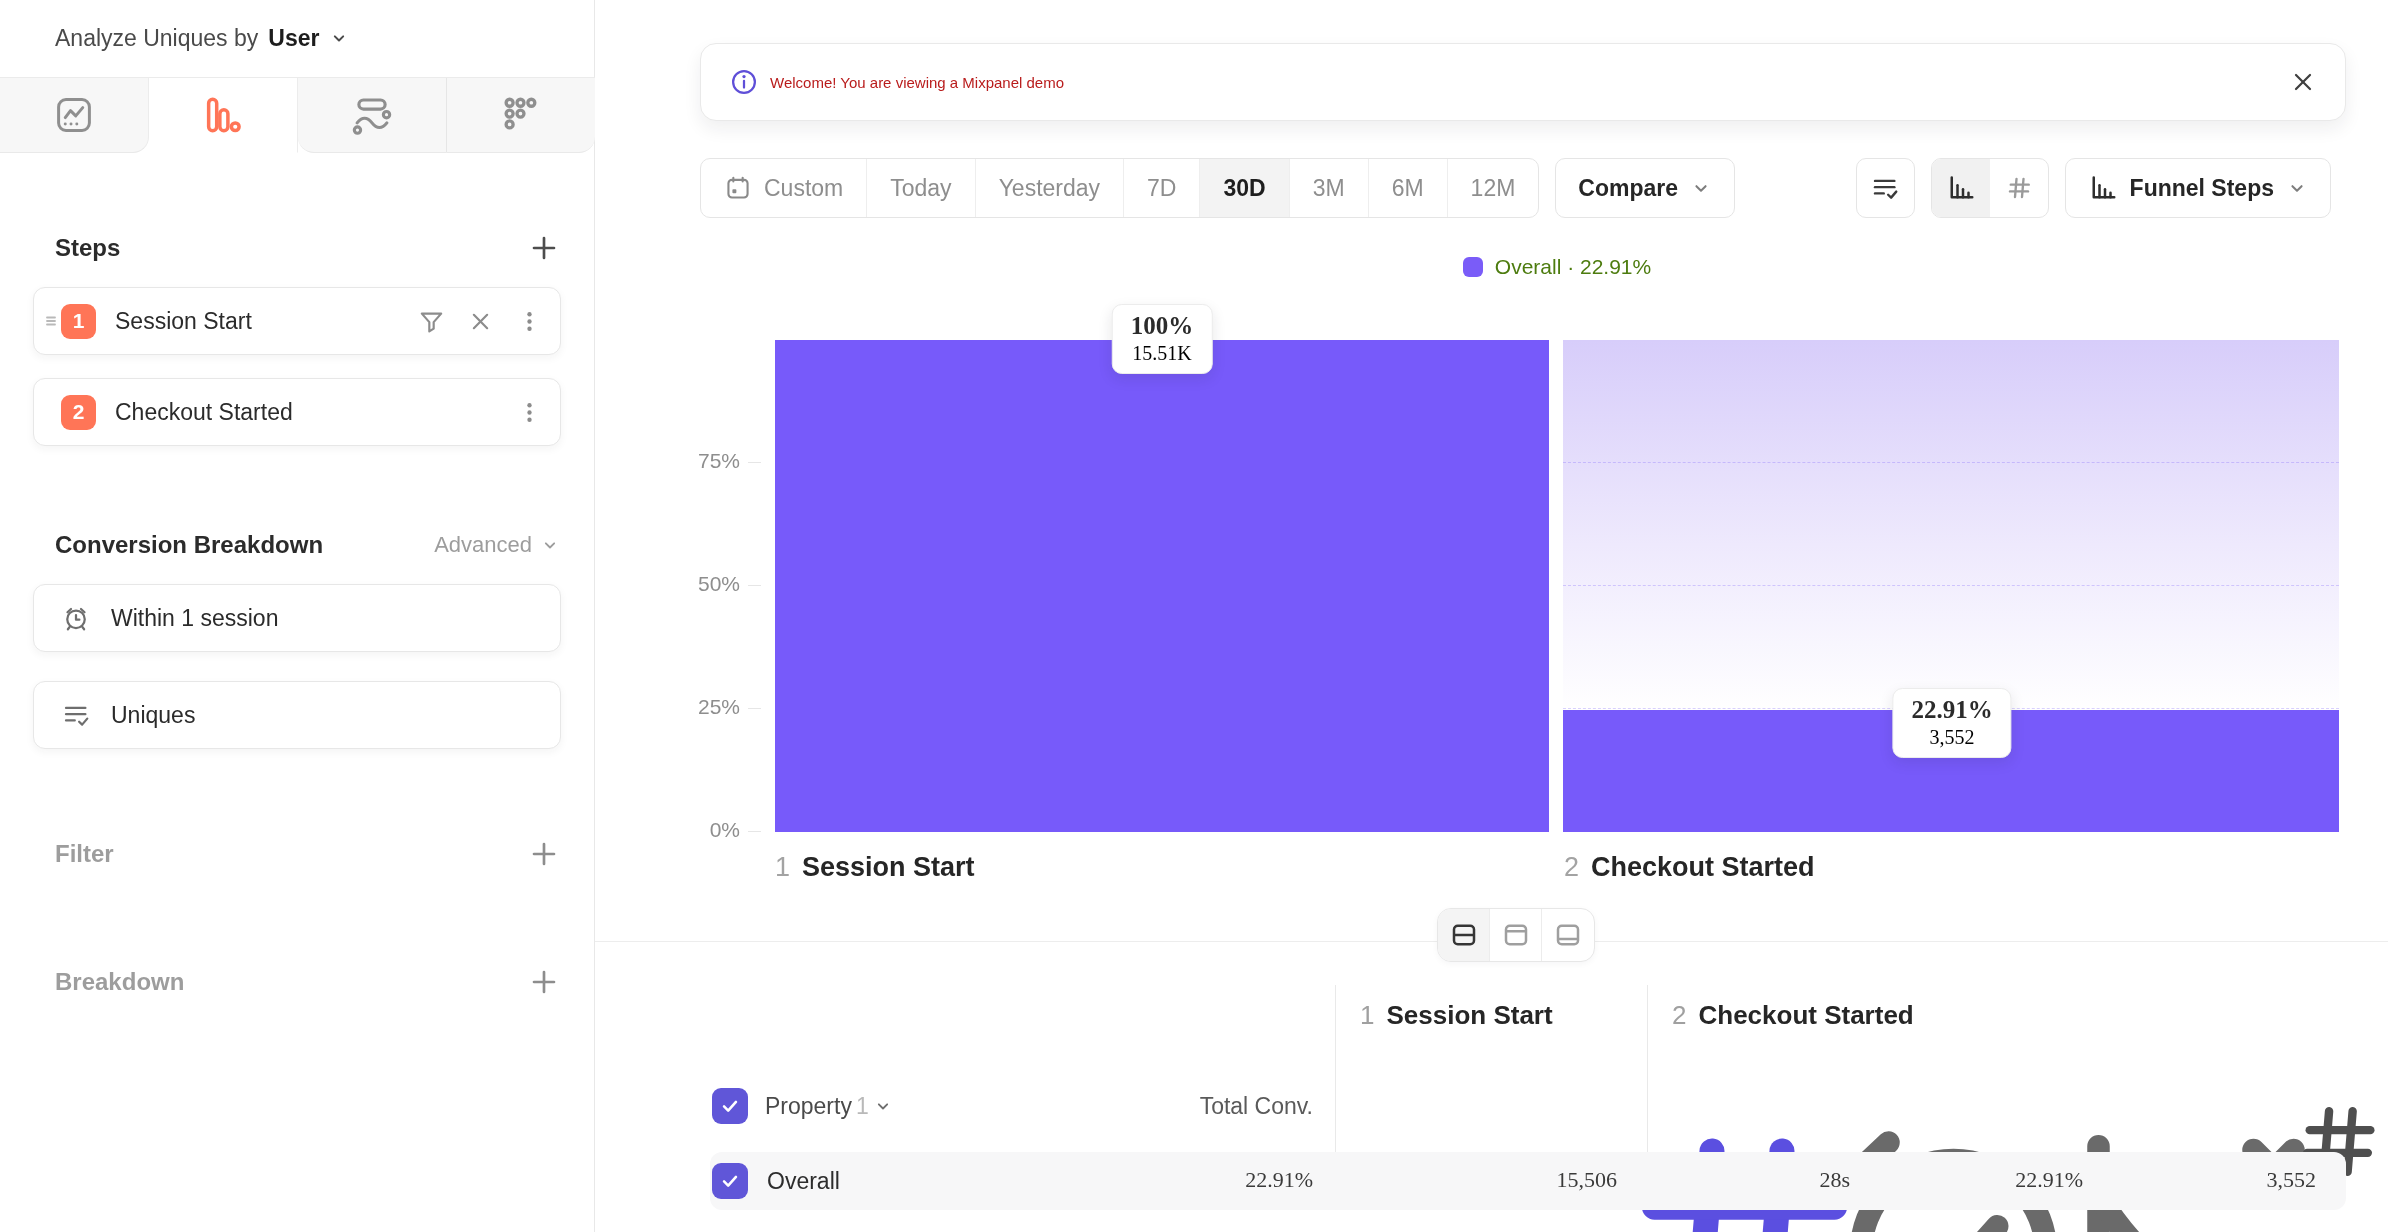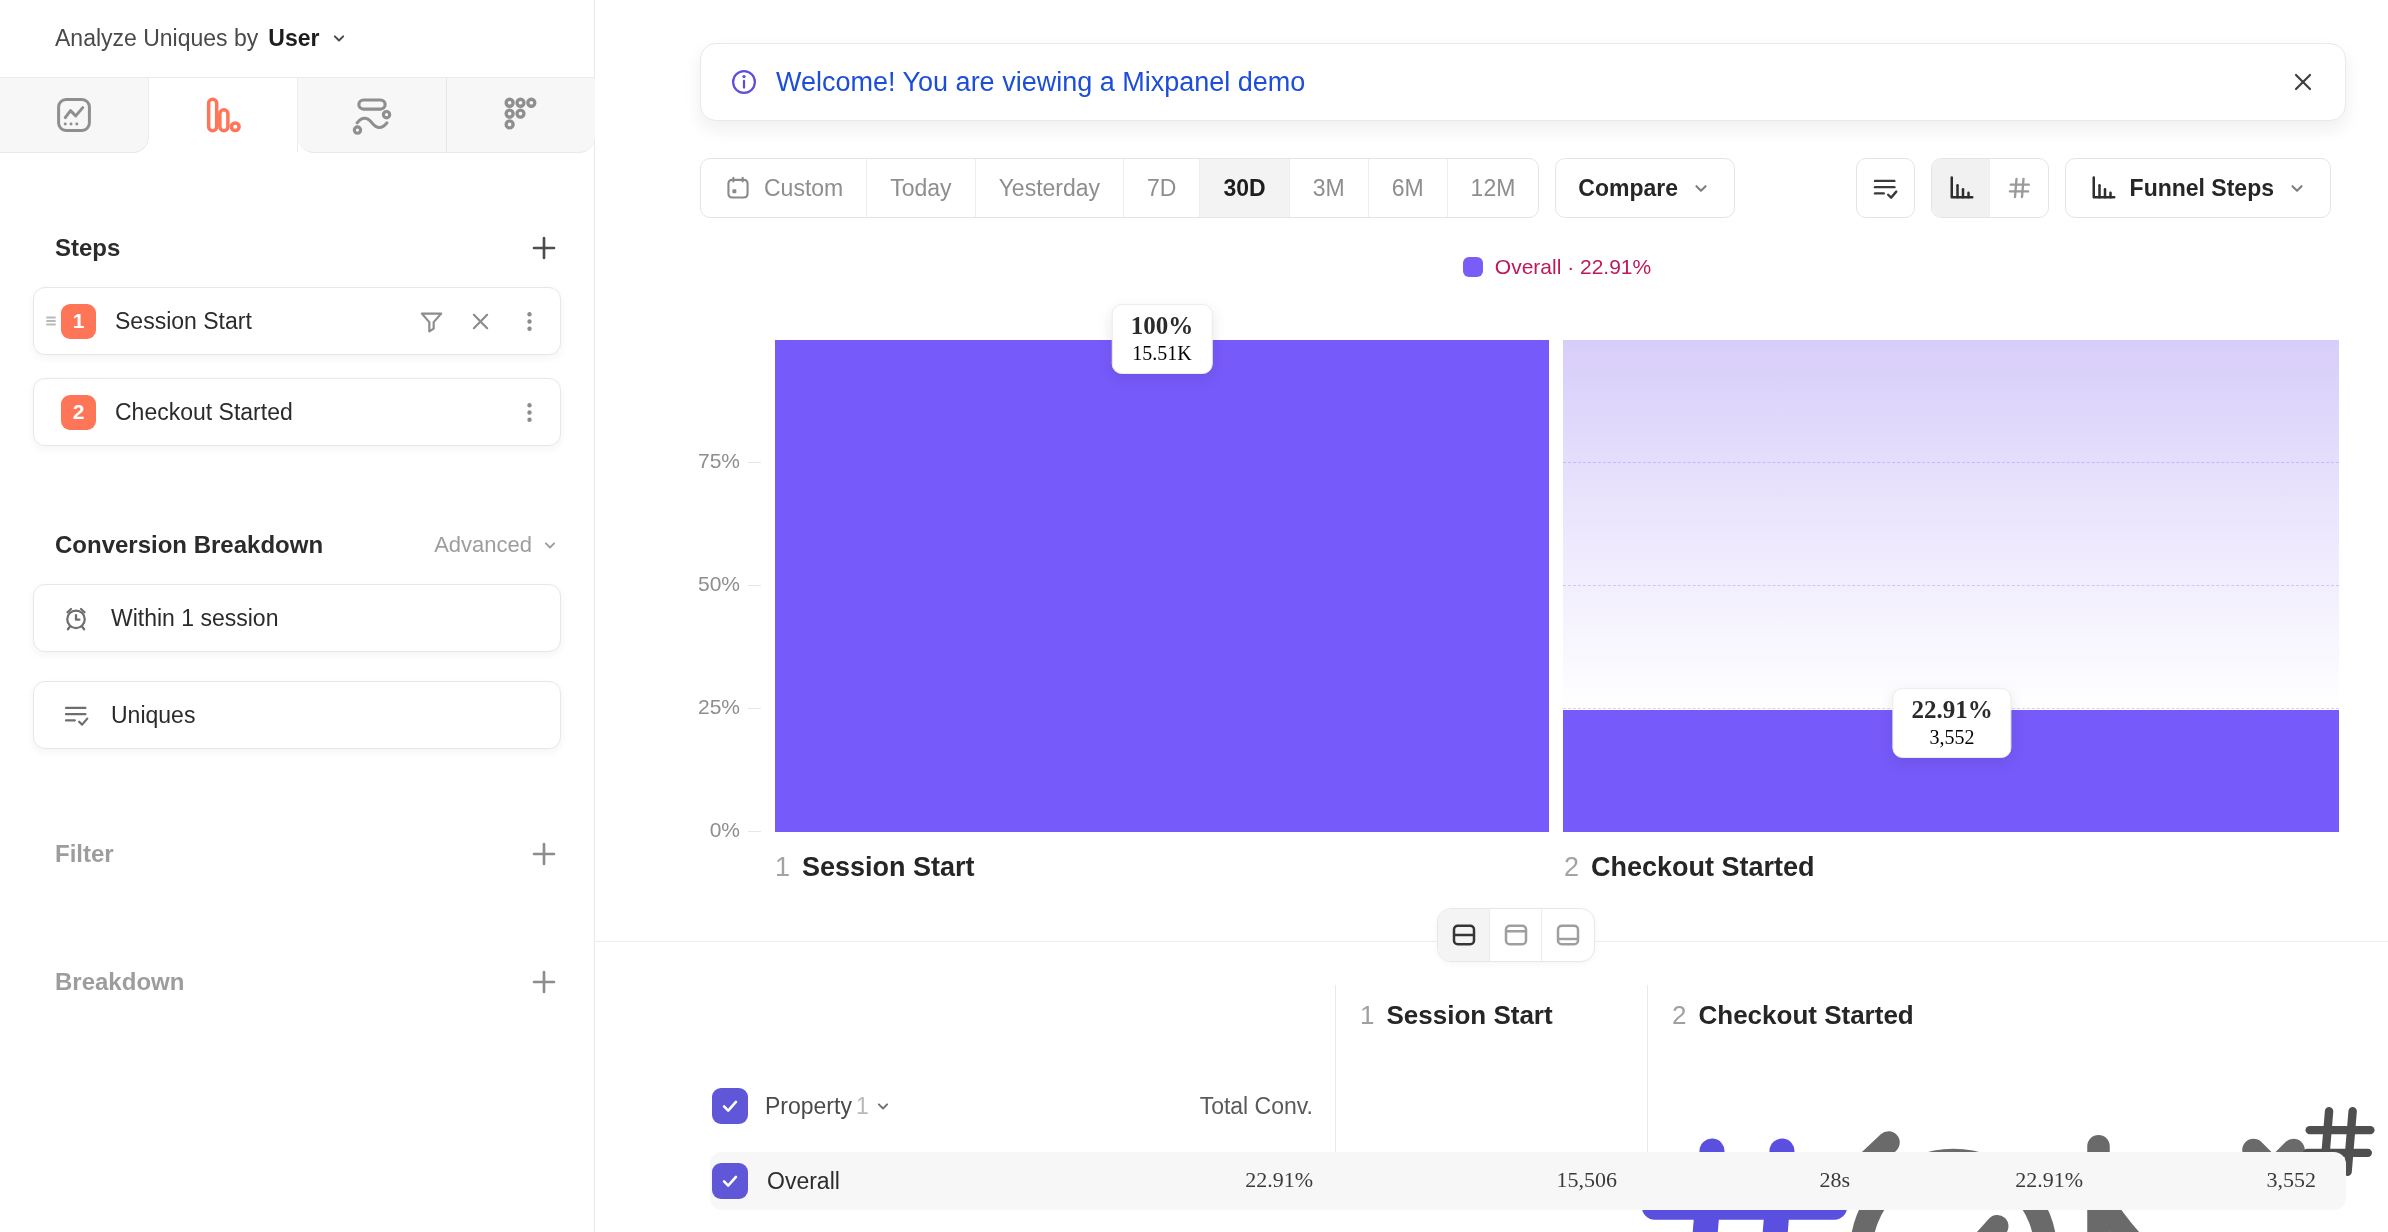--- a/index.html
+++ b/index.html
@@ -36,21 +36,21 @@
   .card-icons { margin-left:auto; margin-right:16px; display:flex; align-items:center; gap:20px; color:#8c8c8c; }
   .card-icons .icon { width:29px; height:29px; cursor:pointer; }
   .crit-icon { width:30px; height:30px; color:#6e6e6e; flex:none; }
   .crit-label { font-size:23px; color:#2b2b2b; margin-left:20px; }
 
   
   .main { position:absolute; left:595px; top:0; width:1793px; height:1232px; }
   .banner { position:absolute; left:105px; top:43px; width:1646px; height:78px; background:#fff; border:1px solid #e9e9e9;
             border-radius:16px; box-shadow:0 8px 18px rgba(30,30,40,0.07); display:flex; align-items:center; padding:0 28px; }
   .banner .icon-info { width:30px; height:30px; color:#5f4fd8; flex:none; }
-  .banner-text { margin-left:17px; font-size:27px; color:#1d4ed8; }
+  .banner-text { margin-left:11px; font-size:15px; color:#b91c1c; }
   .banner-close { margin-left:auto; width:28px; height:28px; color:#3f3f3f; cursor:pointer; }
 
   .toolbar-left { position:absolute; left:105px; top:158px; height:60px; display:flex; align-items:stretch; }
   .seg-control { display:flex; border:1px solid #e5e5e5; border-radius:10px; overflow:hidden; background:#fff; }
   .seg { display:flex; align-items:center; gap:12px; padding:0 23px; font-size:23px; color:#8e8e8e; border-right:1px solid #eeeeee; cursor:pointer; }
   .seg:last-child { border-right:none; }
   .seg.active { background:#f3f3f3; color:#1e1e1e; font-weight:700; }
   .seg .icon { width:28px; height:28px; color:#8a8a8a; }
   .btn { display:flex; align-items:center; gap:12px; border:1px solid #e5e5e5; border-radius:10px; background:#fff;
          font-size:23px; color:#262626; font-weight:600; padding:0 22px; cursor:pointer; }
@@ -61,21 +61,21 @@
   .icon-btn { width:59px; border:1px solid #e5e5e5; border-radius:10px; background:#fff; display:flex; align-items:center; justify-content:center; cursor:pointer; }
   .icon-btn .icon { width:30px; height:30px; color:#3a3a3a; }
   .icon-seg { display:flex; border:1px solid #e5e5e5; border-radius:10px; overflow:hidden; background:#fff; }
   .icon-seg .cell { width:58px; display:flex; align-items:center; justify-content:center; cursor:pointer; }
   .icon-seg .cell .icon { width:30px; height:30px; color:#9a9a9a; }
   .icon-seg .cell.active { background:#f1f1f1; }
   .icon-seg .cell.active .icon { color:#2e2e2e; }
 
   .legend { position:absolute; left:180px; top:255px; width:1564px; display:flex; align-items:center; justify-content:center; gap:12px; }
   .legend-swatch { width:20px; height:20px; border-radius:6px; background:#7a5cf8; }
-  .legend-label { font-size:21px; color:#be185d; }
+  .legend-label { font-size:21px; color:#4d7c0f; }
 
   .ytick { position:absolute; left:85px; width:60px; text-align:right; font-size:21px; color:#8e8e8e; }
   .ytick-line { position:absolute; left:153px; width:13px; height:1px; background:#e6e6e6; }
   .gridline { position:absolute; left:968px; width:776px; border-top:1px dashed rgba(119,90,250,0.28); }
   .bar { position:absolute; background:#775afa; }
   .bar-fade { position:absolute; left:968px; top:340px; width:776px; height:372px;
               background:linear-gradient(180deg, #d7cdfa 0%, #eee9fd 55%, rgba(255,255,255,0) 100%); }
   .tooltip { position:absolute; transform:translateX(-50%); background:#fff; border:1px solid #ececec; border-radius:10px;
              box-shadow:0 5px 14px rgba(30,30,40,0.10); padding:7px 18px 8px; text-align:center; }
   .tooltip .pct { font-size:25px; font-weight:700; color:#2b2b2b; }

